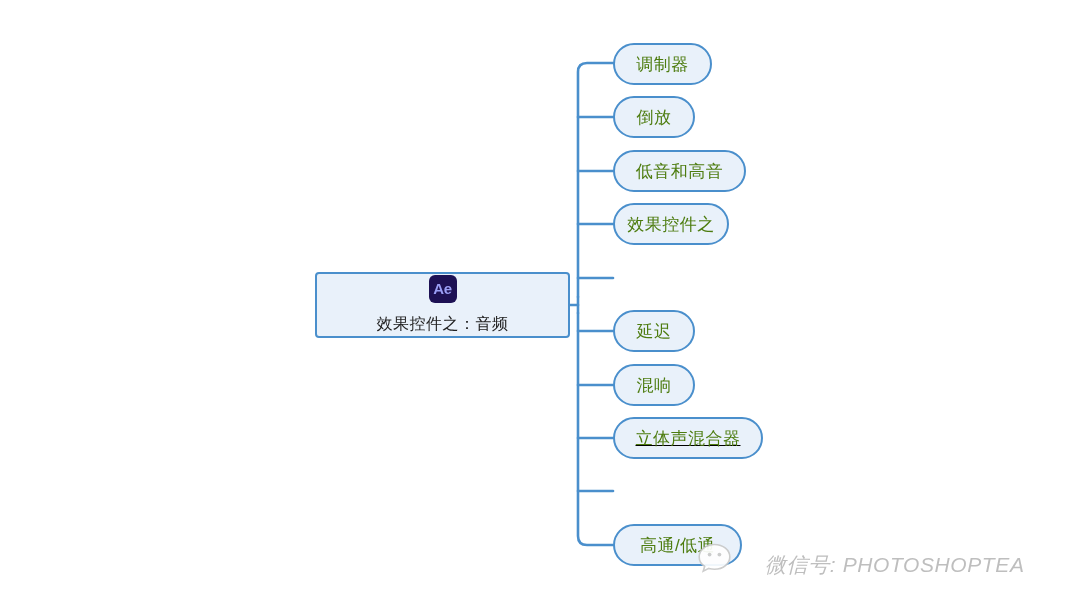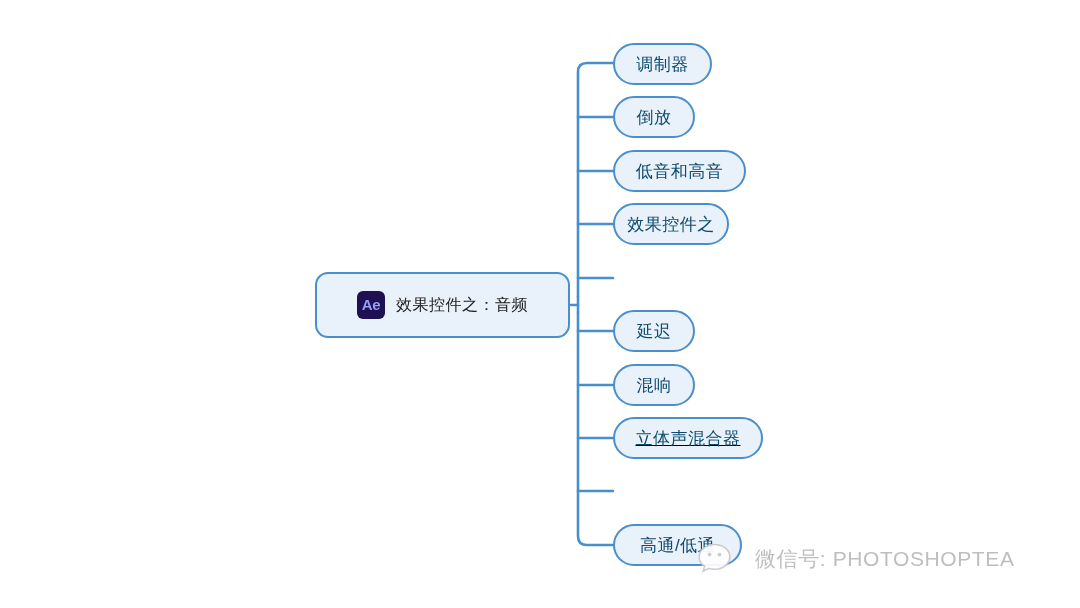--- a/index.html
+++ b/index.html
@@ -30,26 +30,27 @@
 
   
   #root-node {
     position: absolute;
     left: 315px;
     top: 272px;
     width: 255px;
     height: 66px;
     box-sizing: border-box;
     border: 2px solid #4a8fcc;
-    border-radius: 13px;
+    border-radius: 4px;
     background: #e9f1fa;
     display: flex;
     align-items: center;
     justify-content: center;
     gap: 11px;
+    flex-direction: column;
   }
   #root-node .ae-icon {
     width: 28px;
     height: 28px;
     border-radius: 6px;
     background: #1d1154;
     color: #9a9ef5;
     font-size: 15px;
     font-weight: bold;
     line-height: 28px;
@@ -72,34 +73,35 @@
     border: 2px solid #4a8fcc;
     border-radius: 21px;
     background: #e9f1fa;
     display: flex;
     align-items: center;
     justify-content: center;
     padding: 0 18px;
   }
   .branch-node .branch-label {
     font-size: 17px;
-    color: #0c4a6e;
+    color: #4d7c0f;
     white-space: nowrap;
     letter-spacing: 0.5px;
   }
 
   
   #watermark {
     position: absolute;
     left: 697px;
     top: 539px;
     display: flex;
-    align-items: center;
-    gap: 12px;
+    align-items: flex-end;
+    gap: 22px;
     opacity: 0.92;
+    font-style: italic;
   }
   #watermark .wm-logo {
     width: 46px;
     height: 40px;
     flex: none;
   }
   #watermark .wm-text {
     font-size: 21px;
     color: #b9b9b9;
     white-space: nowrap;

